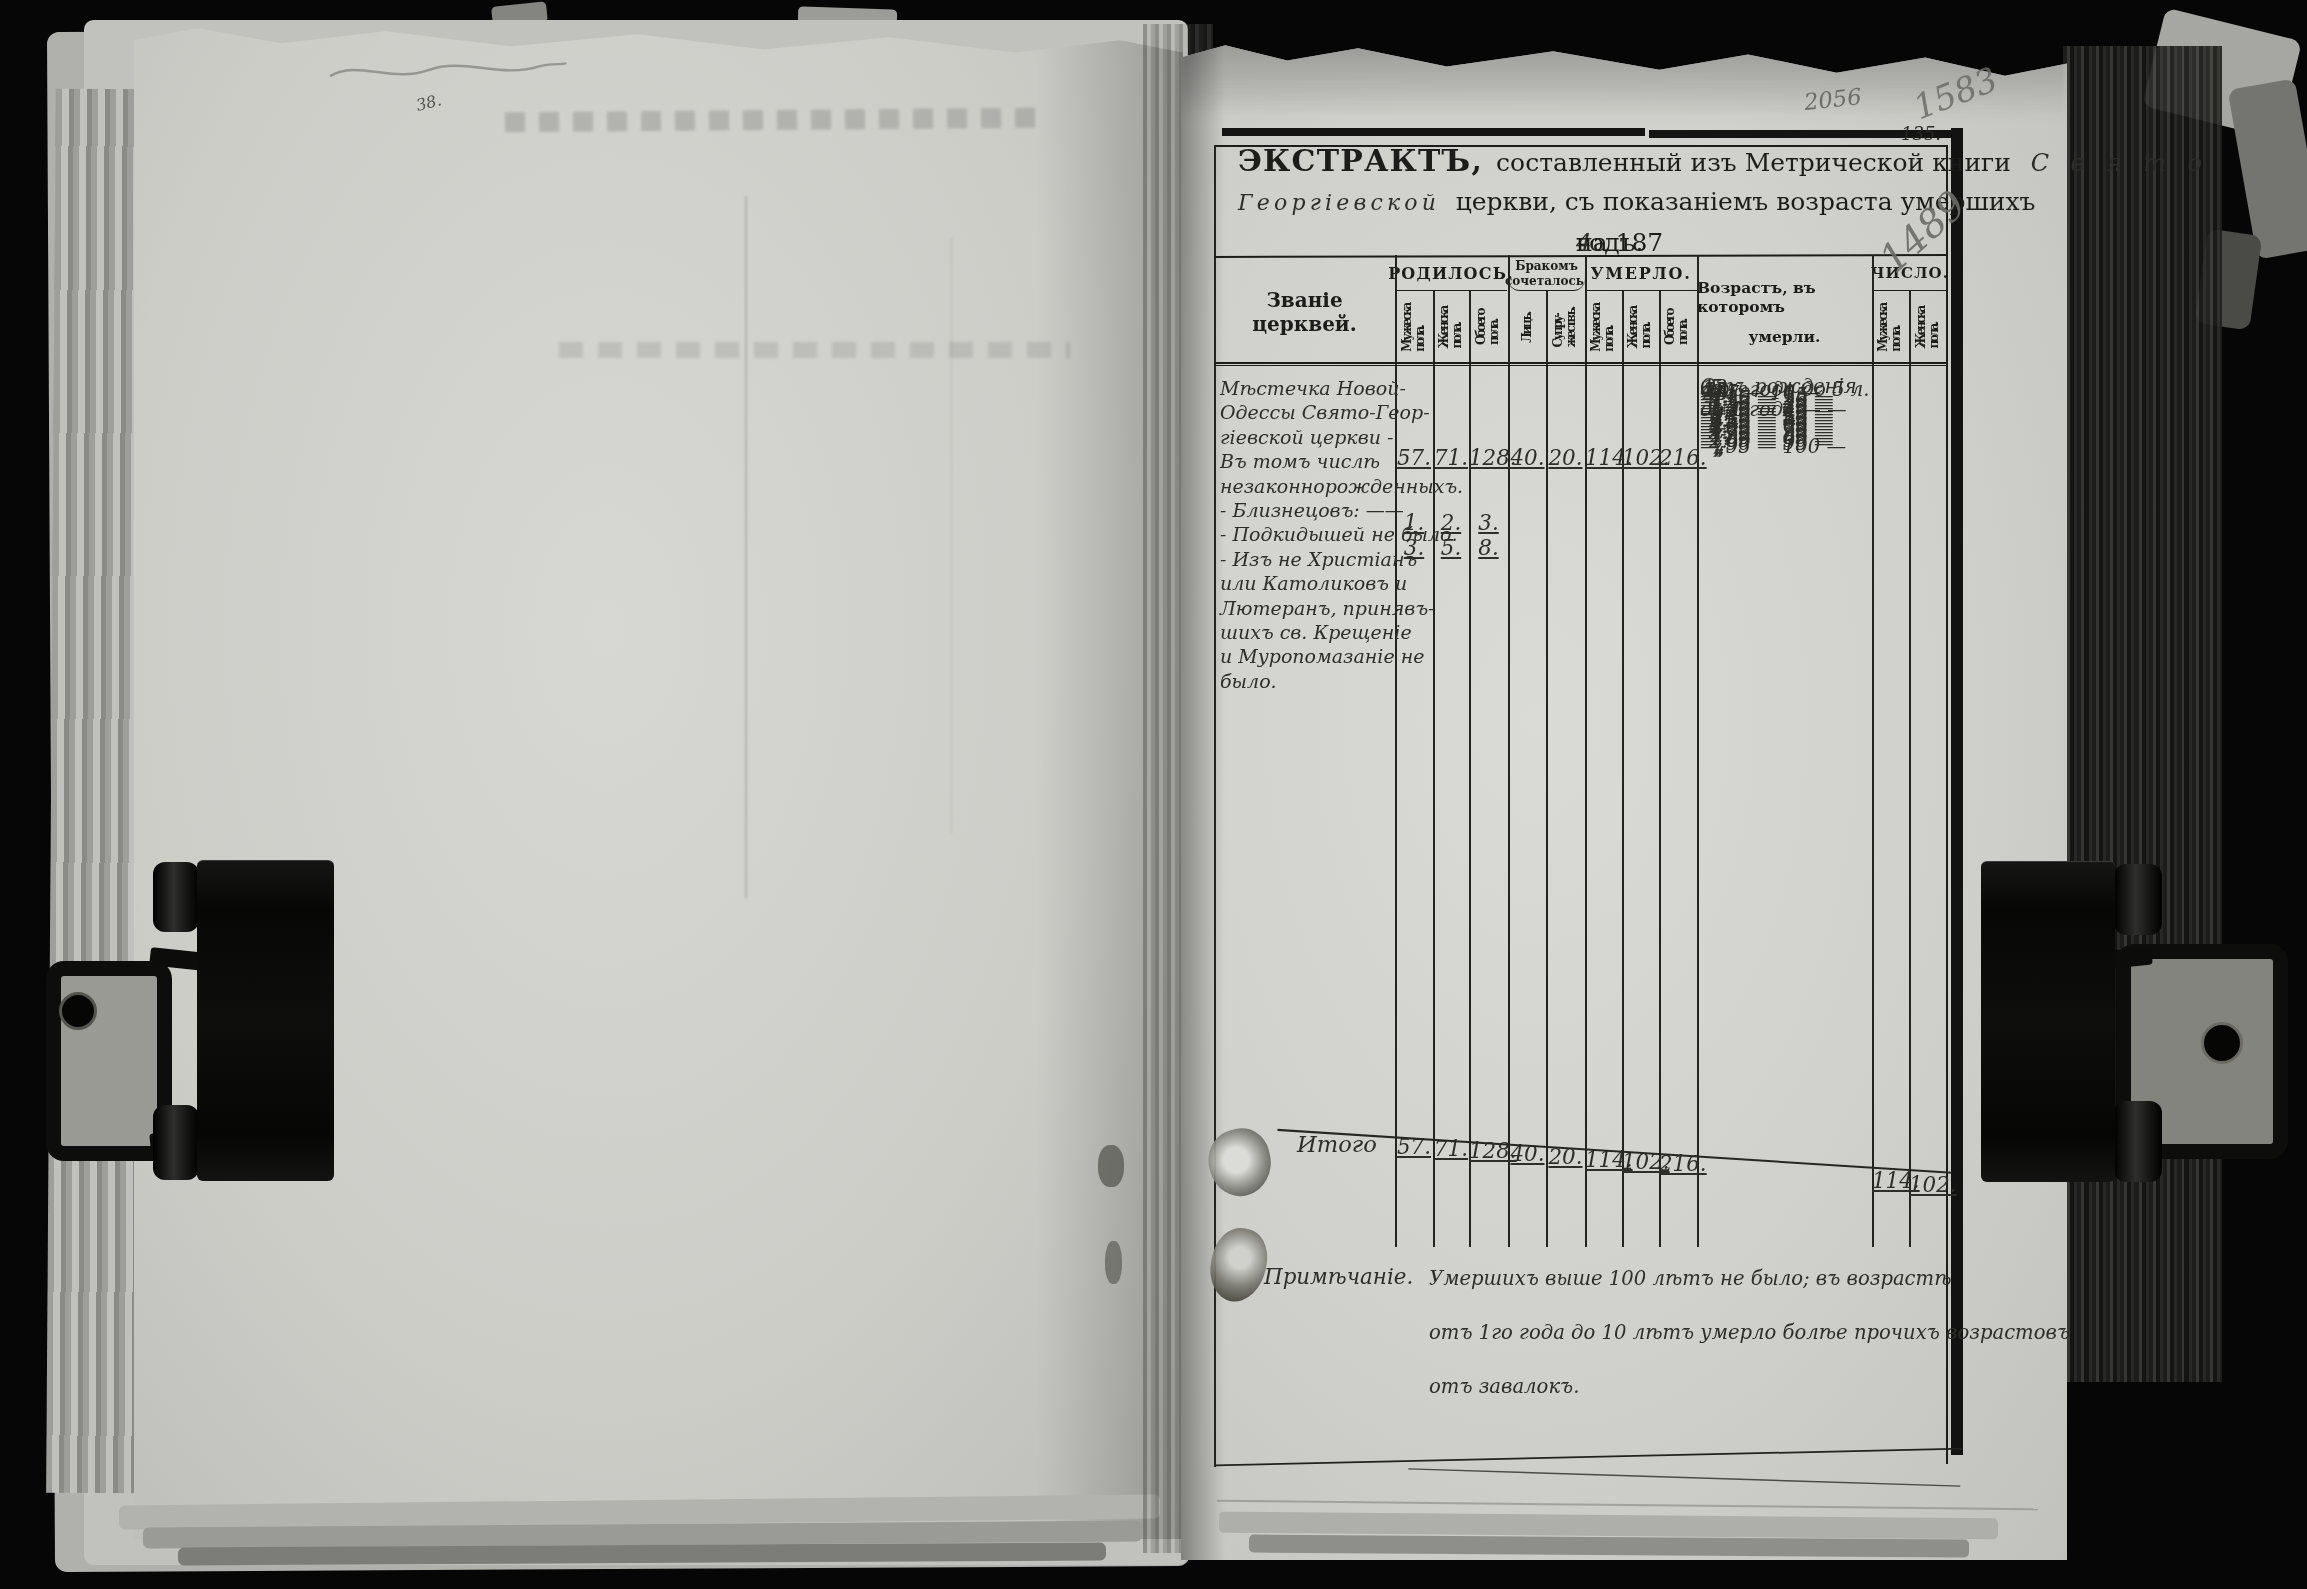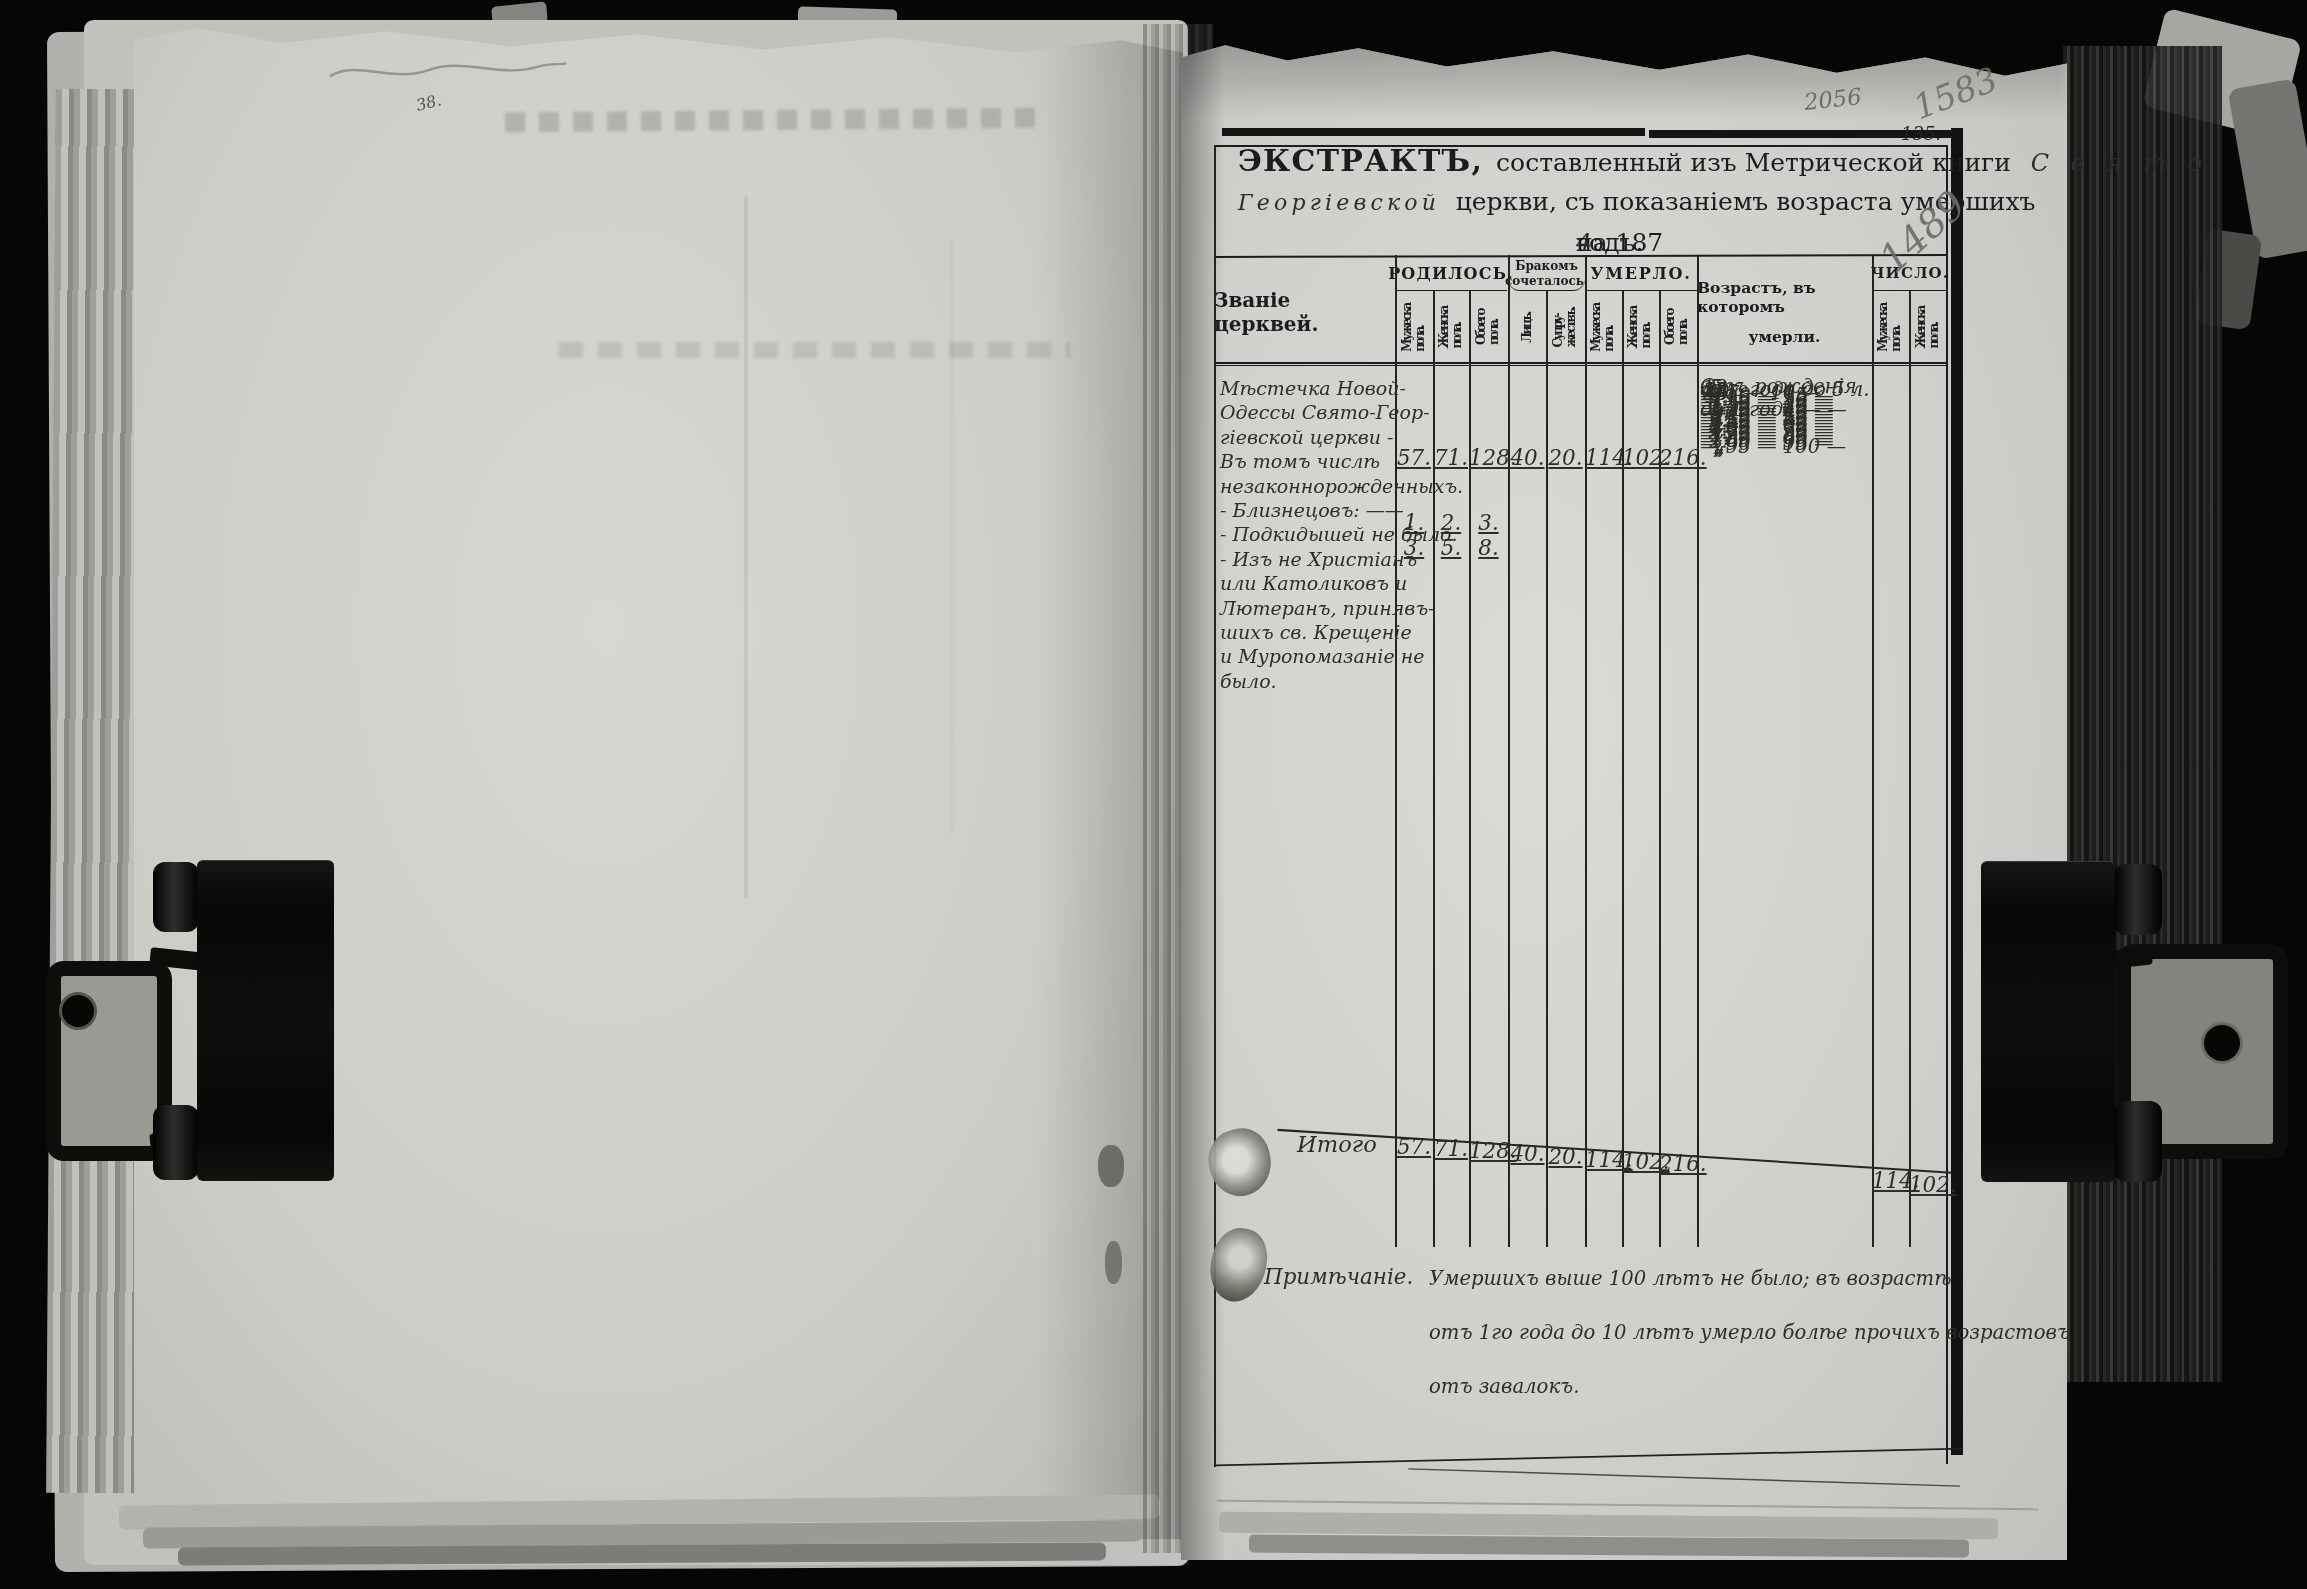--- a/index.html
+++ b/index.html
@@ -75,21 +75,21 @@
   #title-extract{font:bold 30px "DejaVu Serif","DejaVu Sans",serif;letter-spacing:1.2px;position:static;}
   #title-p1{font:25px "DejaVu Serif","DejaVu Sans",serif;margin-left:13px;position:static;}
   #title-h1{position:static;font:italic 24px "DejaVu Serif","DejaVu Sans",serif;margin-left:20px;letter-spacing:21.4px;color:#2d2d29;}
   #title-2{left:1238px;top:187px;width:708px;white-space:nowrap;}
   #title-h2{position:static;font:italic 22px "DejaVu Serif","DejaVu Sans",serif;letter-spacing:4.2px;color:#2d2d29;}
   #title-p2{position:static;font:25px "DejaVu Serif","DejaVu Sans",serif;margin-left:15.5px;}
   #title-3{left:1451px;top:228px;width:250px;text-align:center;white-space:nowrap;font:25px "DejaVu Serif","DejaVu Sans",serif;}
   #title-3 .hd{font-style:italic;color:#2d2d29;}
 
   
-  .hcell{display:flex;align-items:center;justify-content:center;text-align:left;color:#1c1c1a;}
+  .hcell{display:flex;align-items:center;justify-content:center;text-align:center;color:#1c1c1a;}
   #h-topline{left:1214px;top:255px;width:734px;height:1.8px;transform:rotate(-.15deg);}
   #h-zvanie{left:1214px;top:258px;width:181px;height:108px;font:bold 20px "DejaVu Serif","DejaVu Sans",serif;}
   .grp{border-bottom:1.8px solid #1c1c1a;display:flex;align-items:center;justify-content:center;text-align:center;
        font-weight:bold;white-space:pre-line;line-height:15.5px;}
   #h-born{left:1395px;top:258px;width:112px;height:33px;font-size:16px;letter-spacing:1.2px;}
   #h-married{left:1508px;top:258px;width:77px;height:33px;font-size:12px;border-radius:12px;}
   #h-died{left:1585px;top:258px;width:112px;height:33px;font-size:16px;letter-spacing:1.8px;}
   #h-number{left:1872px;top:258px;width:76px;height:33px;font-size:15px;letter-spacing:1.2px;}
   #h-age{left:1697px;top:258px;width:175px;height:108px;display:flex;flex-direction:column;align-items:center;
          justify-content:space-evenly;font:bold 15.5px "DejaVu Serif","DejaVu Sans",serif;padding:8.3px 0;}

